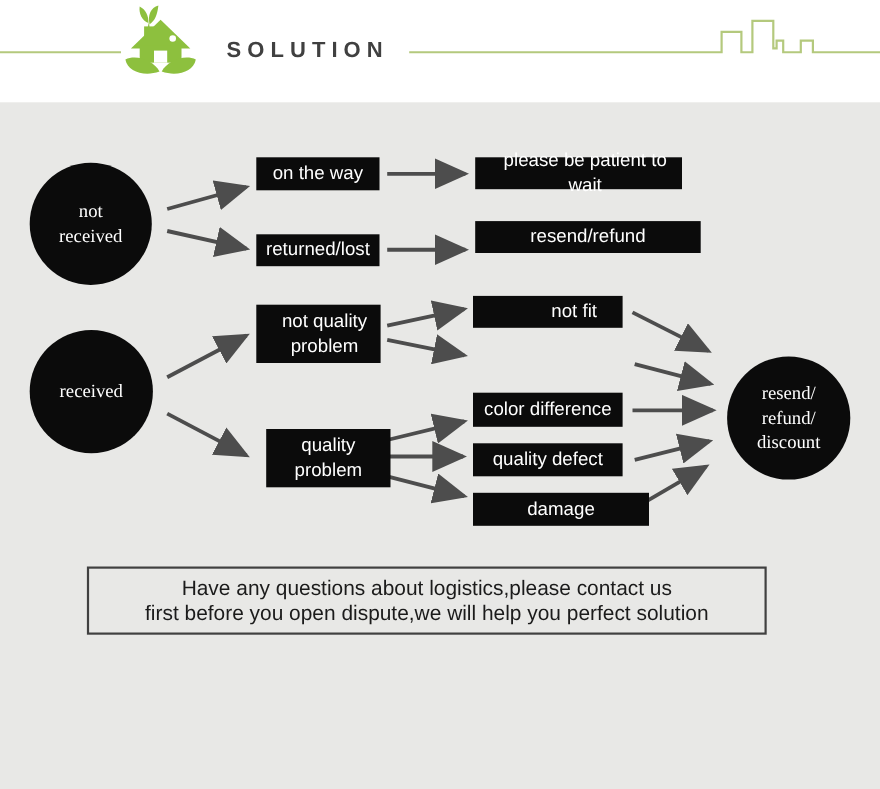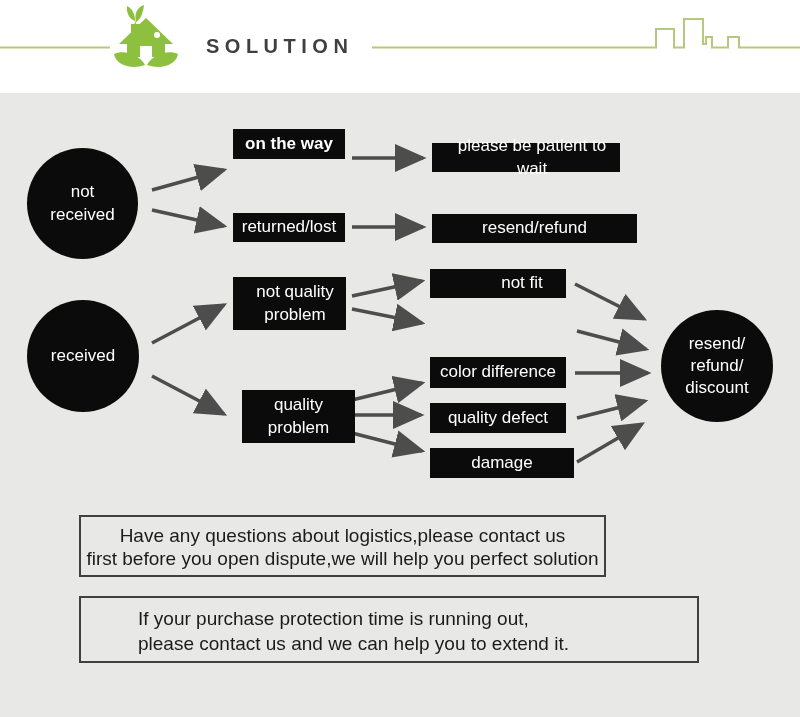--- a/index.html
+++ b/index.html
@@ -19,41 +19,41 @@
   }
   
   .canvas { position:absolute; left:0; top:93px; width:800px; height:624px; background:#e8e8e6; }
   .arrows { position:absolute; left:0; top:0; }
   .arrow { stroke:#4d4d4d; stroke-width:3.5; }
   .node {
     position:absolute; background:#0b0b0b; color:#ffffff;
     display:flex; align-items:center; justify-content:center;
     text-align:center; font-size:17px; line-height:1.3; white-space:pre-line;
   }
-  .circle { border-radius:50%; }
+  .circle { border-radius:50%;font-family:Liberation Serif, serif; }
   .n-not-received   { left:27px;  top:55px;  width:111px; height:111px; }
   .n-received       { left:27px;  top:207px; width:112px; height:112px; }
-  .n-final          { left:661px; top:217px; width:112px; height:112px; }
-  .n-on-the-way     { left:233px; top:36px;  width:112px; height:30px;font-weight:bold; }
+  .n-final          { left:661px; top:231px; width:112px; height:112px; }
+  .n-on-the-way     { left:233px; top:50px;  width:112px; height:30px; }
   .n-returned-lost  { left:233px; top:120px; width:112px; height:29px; }
   .n-please-wait    { left:432px; top:50px;  width:188px; height:29px;padding-left:12px; }
-  .n-resend-refund  { left:432px; top:121px; width:205px; height:29px; }
+  .n-resend-refund  { left:432px; top:108px; width:205px; height:29px; }
   .n-not-quality    { left:233px; top:184px; width:113px; height:53px;padding-left:11px; }
   .n-quality        { left:242px; top:297px; width:113px; height:53px; }
   .n-not-fit        { left:430px; top:176px; width:136px; height:29px;padding-left:48px; }
   .n-wrong-size     { left:430px; top:215px; width:136px; height:30px; }
   .n-color-diff     { left:430px; top:264px; width:136px; height:31px; }
   .n-quality-defect { left:430px; top:310px; width:136px; height:30px; }
-  .n-damage         { left:430px; top:355px; width:144px; height:30px; }
+  .n-damage         { left:430px; top:355px; width:160px; height:30px; }
   
   .note {
     position:absolute; border:2px solid #404040; color:#1b1b1b;
     font-size:19px; white-space:pre-line; background:transparent;
   }
-  .note1 { left:79px; top:422px; width:527px; height:62px; text-align:center; line-height:23px; padding-top:7px; }
+  .note1 { left:79px; top:422px; width:618px; height:62px; text-align:center; line-height:23px; padding-top:7px; }
   .note2 { left:79px; top:503px; width:620px; height:67px; text-align:left;  line-height:25px; padding:8px 0 0 57px; }
 </style>
 </head>
 <body>
 
 <div class="stage">
 
   <div class="header">
     <svg class="skyline" width="800" height="93">
       <path class="gl" d="M0,47.5 H110"></path>
@@ -119,17 +119,15 @@
 problem</div>
     <div class="node n-quality">quality
 problem</div>
     <div class="node n-not-fit">not fit</div>
     <div class="node n-color-diff">color difference</div>
     <div class="node n-quality-defect">quality defect</div>
     <div class="node n-damage">damage</div>
 
     <div class="note note1">Have any questions about logistics,please contact us
 first before you open dispute,we will help you perfect solution</div>
-    <div class="note note2">If your purchase protection time is running out,
-please contact us and we can help you to extend it.</div>
   </div>
 
 </div>
 
 </body></html>

